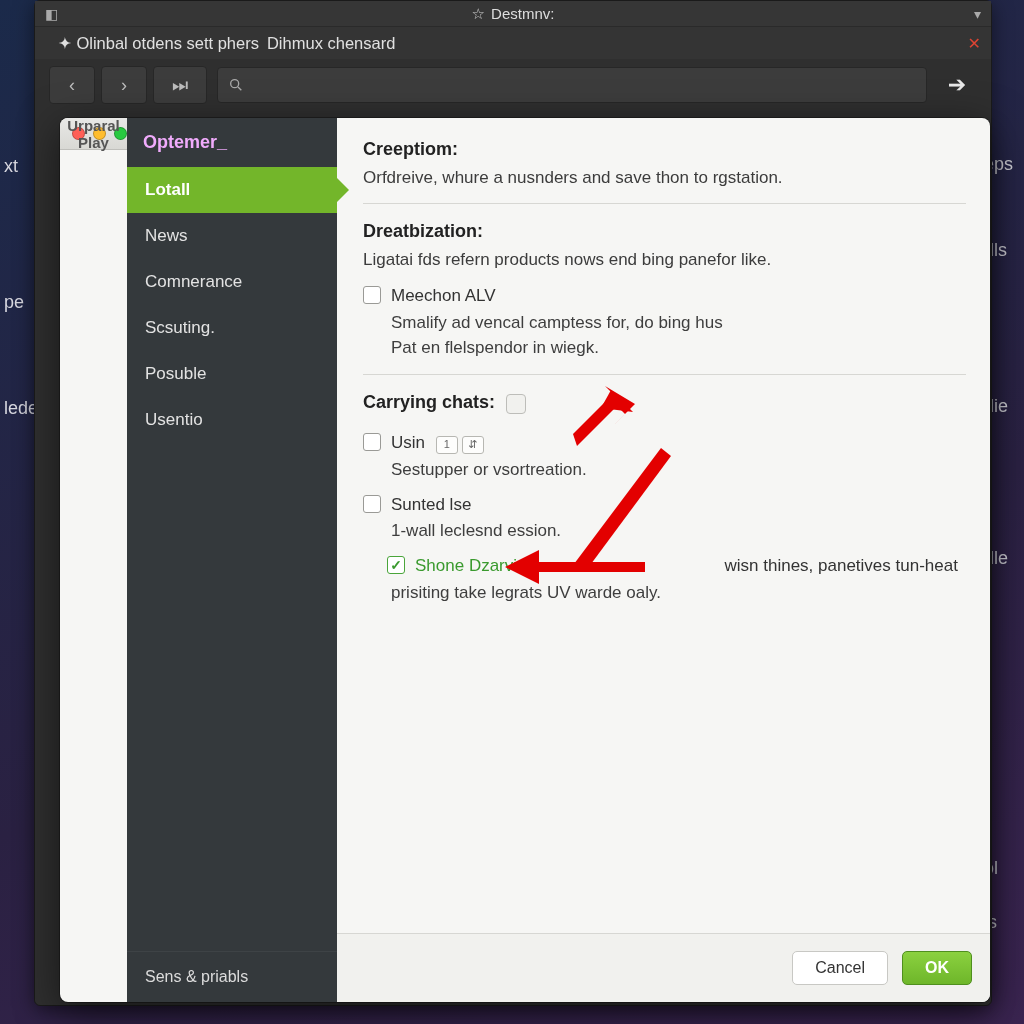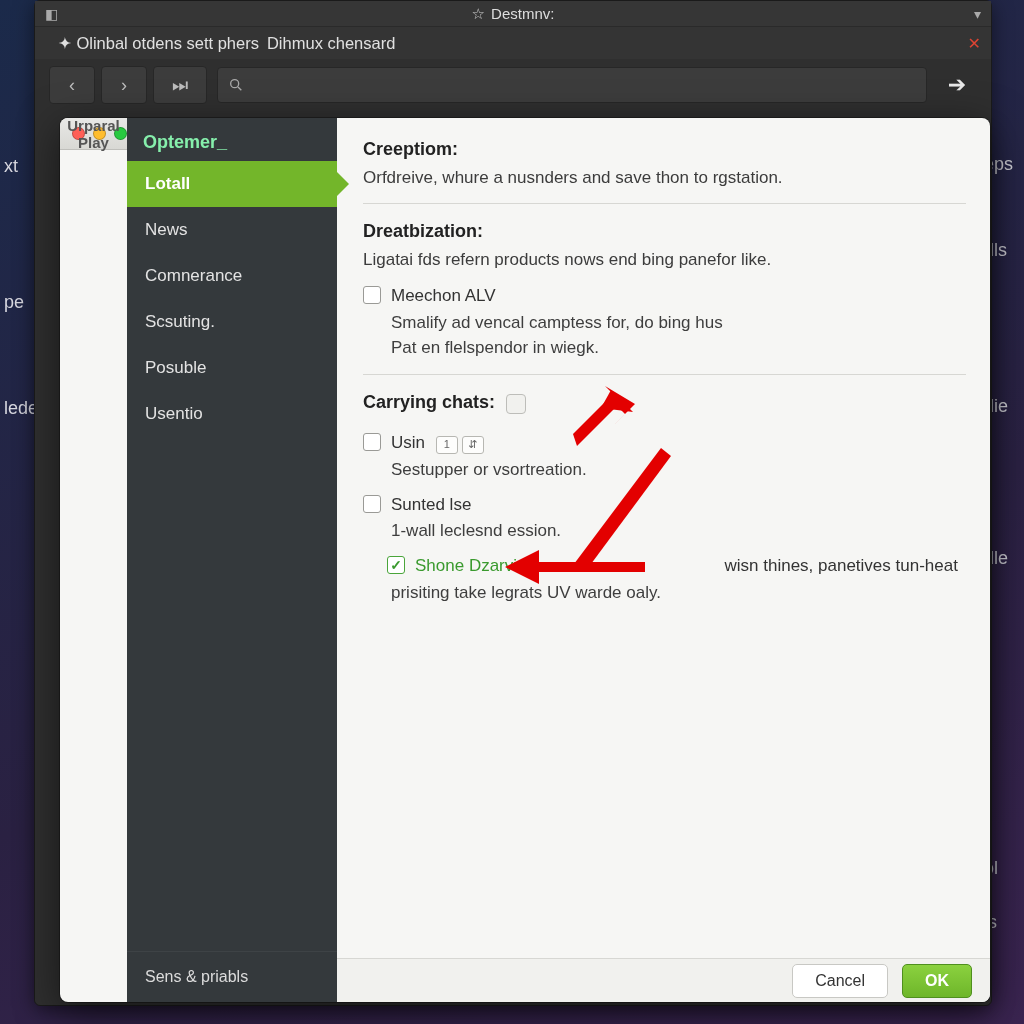--- a/index.html
+++ b/index.html
@@ -43,21 +43,21 @@
   }
   .prefs-titlebar { height:32px; background:linear-gradient(#e8e8e6,#d8d8d4); border-bottom:1px solid #bfbfbb;
     display:flex; align-items:center; position:relative;}
   .traffic { display:flex; gap:8px; padding-left:12px;}
   .dot { width:13px; height:13px; border-radius:50%; border:1px solid rgba(0,0,0,.25);}
   .dot.r{background:#ff5f57;} .dot.y{background:#ffbd2e;} .dot.g{background:#28c940;}
   .prefs-title { position:absolute; left:0; right:0; text-align:center; color:#555; font-size:15px; font-weight:600;}
 
   .prefs-body { flex:1; display:flex; min-height:0;}
   .sidebar { width:210px; background:#34393c; color:#e7e7e7; display:flex; flex-direction:column;}
-  .sb-header { padding:14px 16px 8px; font-size:18px; font-weight:600; color:#86efac;}
+  .sb-header { padding:14px 16px 14px; font-size:18px; font-weight:600; color:#f0abfc;}
   .sb-item { height:46px; display:flex; align-items:center; padding:8px 18px; font-size:17px; color:#e3e3e3; position:relative; cursor:pointer;}
   .sb-item.active { background:#73b62a; color:#fff; font-weight:600;}
   .sb-item.active::after { content:""; position:absolute; right:-12px; top:50%; transform:translateY(-50%);
     border-top:12px solid transparent; border-bottom:12px solid transparent; border-left:12px solid #73b62a;}
   .sb-spacer { flex:1;}
   .sb-footer { padding:16px 18px; font-size:16px; color:#dcdcdc; border-top:1px solid #3e4346;}
 
   .content { flex:1; padding:18px 24px 14px 26px; overflow:auto; color:#2a2a2a; font-size:17px; line-height:1.45; position:relative;}
   .sect-title { font-weight:700; font-size:18px; margin-bottom:4px; color:#222;}
   .sect-text { color:#3c3c3c; margin-bottom:12px;}
@@ -67,21 +67,21 @@
     display:flex; align-items:center; justify-content:center; font-size:14px; color:#3a9a2e;}
   .chkbox.checked { border-color:#4aa53a; }
   .chkbox.checked::before { content:"✓"; font-weight:bold; }
   .chklabel { color:#333;}
   .subtext { margin-left:28px; color:#3e3e3e;}
   .inline-ico { display:inline-block; vertical-align:middle; width:20px; height:20px; border:1px solid #bdbdb9; border-radius:4px; background:#f1f1ee; margin-left:6px;}
   .minifield { display:inline-flex; align-items:center; gap:4px; margin-left:6px;}
   .minifield .mini { width:22px; height:18px; border:1px solid #b7b7b2; border-radius:3px; background:#fdfdfc; font-size:11px; display:flex; align-items:center; justify-content:center; color:#666;}
   .green-link { color:#3a9a2e;}
 
-  .btnbar { height:44px; border-top:1px solid #d7d7d3; display:flex; align-items:center; justify-content:flex-end; gap:14px; padding:4px 18px; background:#f1f1ee;}
+  .btnbar { height:69px; border-top:1px solid #d7d7d3; display:flex; align-items:center; justify-content:flex-end; gap:14px; padding:4px 18px; background:#f1f1ee;}
   .btn { height:34px; padding:0 22px; border-radius:5px; font-size:16px; display:flex; align-items:center; cursor:pointer;}
   .btn.cancel { background:#fff; border:1px solid #c8c8c4; color:#333;}
   .btn.ok { background:linear-gradient(#8bd13f,#6eb62a); border:1px solid #4f8f1e; color:#fff; font-weight:600;}
 
   
   .anno { position:absolute; pointer-events:none; }
 </style>
 </head>
 <body>
 

